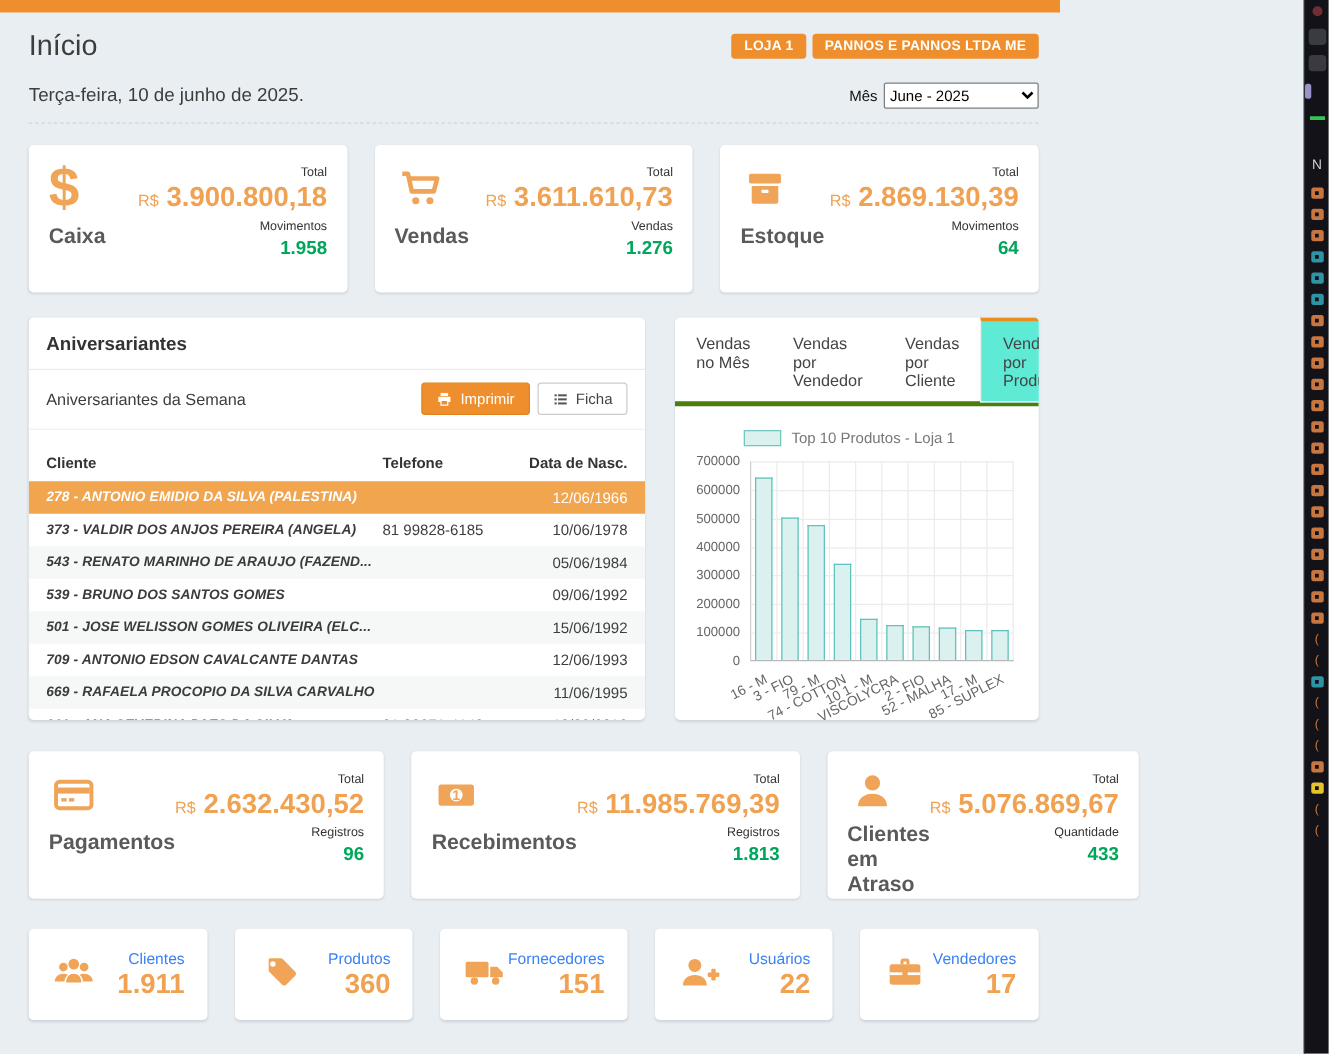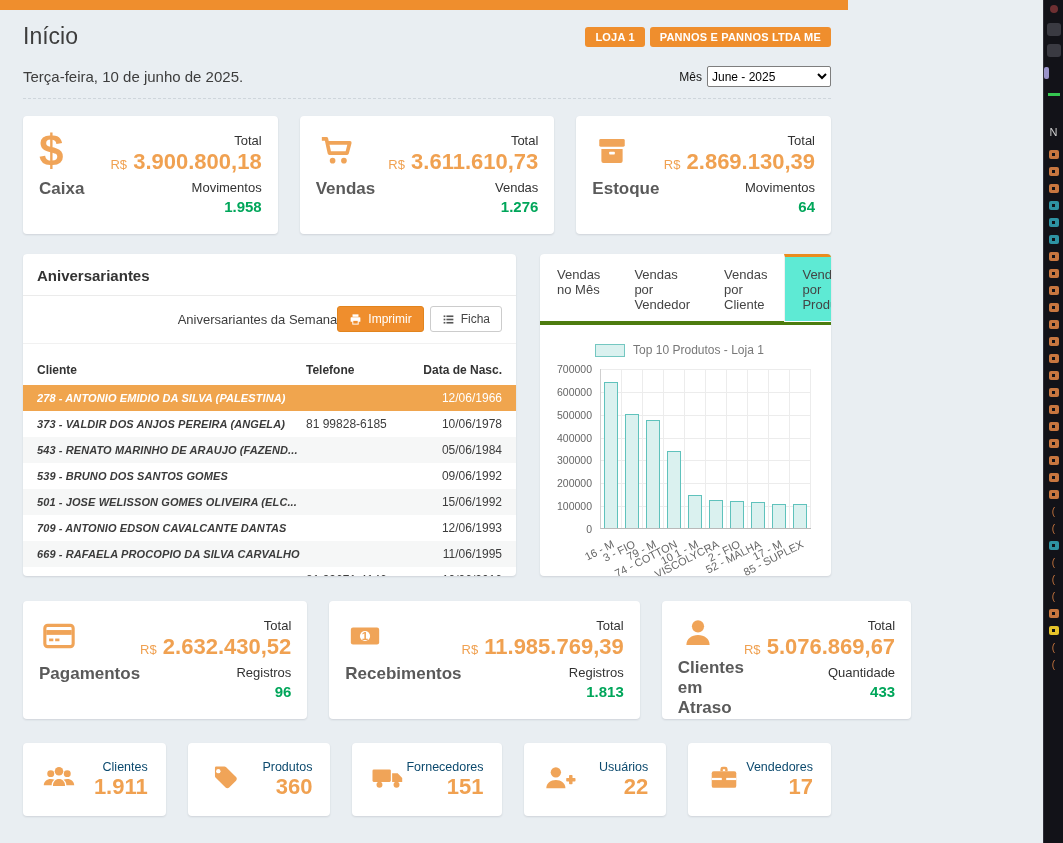--- a/index.html
+++ b/index.html
@@ -31,30 +31,30 @@
   
   .cards-row { display:flex; gap:22px; margin-top:17px; }
   .card { background:#fff; border-radius:4px; box-shadow:0 1px 2px rgba(50,60,70,.14); }
   .stat { flex:1; height:118px; padding:15px 16px 12px; display:flex; justify-content:space-between; }
   .stat-left { display:flex; flex-direction:column; align-items:flex-start; }
   .stat-icon { height:40px; display:flex; align-items:center; }
   .stat-icon svg { width:40px; height:34px; }
   .dollar-glyph { font-size:44px; font-weight:bold; color:#f0a458; line-height:36px; }
   .stat-label { font-size:17px; font-weight:bold; color:#5a5a5a; margin-top:8px; }
   .stat-right { text-align:right; }
-  .k { font-size:13px; color:#333; margin-top:2px; }
+  .k { font-size:10px; color:#333; margin-top:2px; }
   .v-orange { color:#f0a151; font-weight:bold; font-size:22px; line-height:27px; white-space:nowrap; }
   .v-orange .cur { font-size:13px; font-weight:normal; }
   .v-green { color:#00a65a; font-weight:bold; font-size:15px; margin-top:3px; }
 
   
   .row2 { display:flex; gap:24px; margin-top:20px; align-items:flex-start; }
   .panel-left { width:493px; height:322px; overflow:hidden; }
   .panel-title { font-size:15px; font-weight:bold; color:#333; padding:13px 14px 11px; border-bottom:1px solid #ebebeb; }
-  .panel-toolbar { display:flex; justify-content:flex-end; align-items:center; padding:10px 14px 11px; border-bottom:1px solid #f1f1f1; }
+  .panel-toolbar { display:flex; justify-content:space-between; align-items:center; padding:10px 14px 11px; border-bottom:1px solid #f1f1f1; }
   .subtitle { font-size:13px; color:#3d3d3d; }
   .toolbar-btns { display:flex; gap:6px; }
   .btn-print { background:#ef8e2d; color:#fff; border:1px solid #e2841d; border-radius:3px; font-size:12px;
     padding:5px 11px; display:flex; gap:6px; align-items:center; cursor:pointer; font-family:inherit; }
   .btn-ficha { background:#fff; color:#444; border:1px solid #ccc; border-radius:3px; font-size:12px;
     padding:5px 11px; display:flex; gap:6px; align-items:center; cursor:pointer; font-family:inherit; }
   .btn-print svg, .btn-ficha svg { width:13px; height:13px; }
 
   .thead { display:flex; padding:9px 14px 8px; font-size:12px; font-weight:bold; color:#333; margin-top:10px; }
   .col-client { flex:1; overflow:hidden; white-space:nowrap; }
@@ -90,21 +90,21 @@
     border:1px solid #5fc2bc; border-bottom:none; }
   .xlabel { position:absolute; top:calc(100% + 9px); right:40%; transform:rotate(-27deg);
     transform-origin:100% 50%; white-space:nowrap; font-size:11px; color:#666; }
   .xaxis-space { height:60px; }
 
   
   .mini-row { display:flex; gap:22px; margin-top:24px; }
   .mini { flex:1; height:73px; padding:12px 18px; display:flex; justify-content:space-between; align-items:center; }
   .mini-icon svg { width:36px; height:31px; }
   .mini-right { text-align:right; }
-  .mini-label { font-size:12.5px; color:#0c4a6e; }
+  .mini-label { font-size:12.5px; color:#3b82f6; }
   .mini-value { font-size:22px; font-weight:bold; color:#f0a151; margin-top:1px; line-height:24px; }
 
   
   .strip { position:absolute; right:0; top:0; width:20px; height:843px; background:#121218;
     border-left:1px solid #2f2f38; display:flex; flex-direction:column; align-items:center;
     padding-top:3px; }
   .strip > * { flex:0 0 auto; }
   .s-dot  { width:8px; height:8px; border-radius:50%; background:#6e2f32; margin:2px 0 6px; }
   .s-blob { width:14px; height:13px; border-radius:3px; background:#3a3a42; margin:4px 0; }
   .s-pill { width:5px; height:12px; border-radius:2px; background:#9a93c9; align-self:flex-start; margin:6px 0; }

